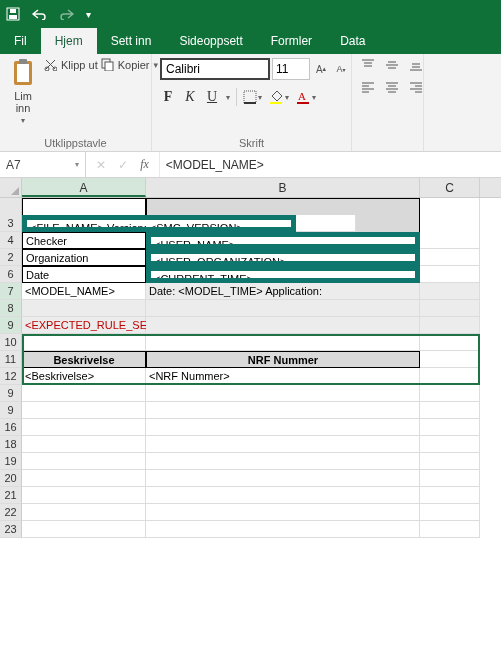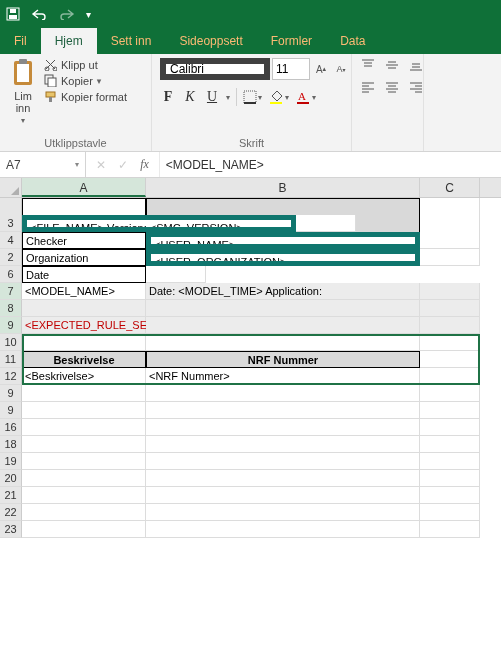--- a/index.html
+++ b/index.html
@@ -5,39 +5,39 @@
   * { box-sizing: border-box; margin: 0; padding: 0; }
   body { font-family: "Segoe UI", Tahoma, sans-serif; font-size: 12px; background: #fff; width: 501px; overflow: hidden; }
 
   
   .titlebar { background: #0f7038; height: 28px; display: flex; align-items: center; padding: 0 6px; gap: 10px; color: #fff; }
   .titlebar .qat { display: flex; align-items: center; gap: 10px; }
   .titlebar svg { display: block; }
 
   
   .tabsrow { background: #0f7038; display: flex; align-items: stretch; height: 26px; }
-  .tab { color: #fdba74; padding: 0 14px; display: flex; align-items: center; font-size: 12px; cursor: pointer; }
+  .tab { color: #ffffff; padding: 0 14px; display: flex; align-items: center; font-size: 12px; cursor: pointer; }
   .tab.file { padding: 0 14px; }
   .tab.active { background: #f3f3f3; color: #206040; font-weight: 400; }
 
   
   .ribbon { background: #f3f3f3; border-bottom: 1px solid #d4d4d4; display: flex; height: 98px; }
   .group { border-right: 1px solid #e1e1e1; padding: 4px 8px 2px 8px; display: flex; flex-direction: column; }
   .group-body { flex: 1; display: flex; align-items: flex-start; gap: 6px; }
   .group-label { color: #6a6a6a; font-size: 11px; text-align: center; padding-top: 2px; white-space: nowrap; }
 
   .paste-col { display: flex; flex-direction: column; align-items: center; gap: 2px; padding: 0 2px; }
   .paste-col .lbl { font-size: 11px; color: #444; line-height: 1.1; text-align: center; }
-  .smallbtns { display: flex; flex-direction: column; gap: 3px; font-size: 11px; color: #444; }
+  .smallbtns { display: flex; flex-direction: row; gap: 3px; font-size: 11px; color: #444; }
   .smallbtns div { display: flex; align-items: center; gap: 4px; white-space: nowrap; }
   .smallbtns .drop { color: #666; font-size: 9px; }
 
   .font-group { width: 200px; }
   .font-row { display: flex; align-items: center; gap: 2px; }
-  .fontname { width: 110px; height: 22px; background: #fff; border: 6px solid #404040; font-size: 12px; padding: 0 4px; }
+  .fontname { width: 110px; height: 22px; background: #fff; border: 2px solid #404040; font-size: 12px; padding: 0 4px; }
   .fontsize { width: 38px; height: 22px; background: #fff; border: 1px solid #c4c4c4; font-size: 12px; padding: 0 3px; text-align: left; }
   .incdec { width: 18px; height: 20px; display: inline-flex; align-items: center; justify-content: center; font-size: 10px; color: #555; }
   .font-row2 { display: flex; align-items: center; gap: 6px; margin-top: 8px; }
   .fbtn { font-family: "Times New Roman", serif; font-size: 14px; color: #333; width: 16px; text-align: center; }
   .fbtn.bold { font-weight: bold; }
   .fbtn.ital { font-style: italic; }
   .fbtn.under { text-decoration: underline; }
   .sepv { width: 1px; height: 18px; background: #d0d0d0; }
   .colorbtn { display: inline-flex; align-items: center; gap: 1px; }
   .tri { font-size: 8px; color: #666; }
@@ -331,20 +331,21 @@
     <div class="row">
       <div class="rhdr">5</div>
       <div class="cell cA lbl-cell">Organization</div>
       <div class="cell cB val-cell">&lt;USER_ORGANIZATION&gt;</div>
       <div class="cell cC"></div>
     </div>
 
     <div class="row">
       <div class="rhdr">6</div>
       <div class="cell cA lbl-cell">Date</div>
+      <div class="cell cB val-cell">&lt;CURRENT_TIME&gt;</div>
       <div class="cell cC"></div>
     </div>
 
     <div class="row">
       <div class="rhdr sel">7</div>
       <div class="cell cA" style="background:#fff">&lt;MODEL_NAME&gt;</div>
       <div class="cell cB" style="background:#ececec">Date: &lt;MODEL_TIME&gt; Application:</div>
       <div class="cell cC" style="background:#ececec"></div>
     </div>
 

